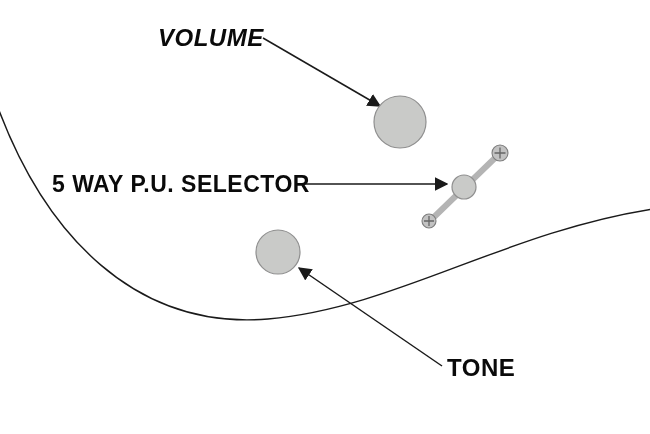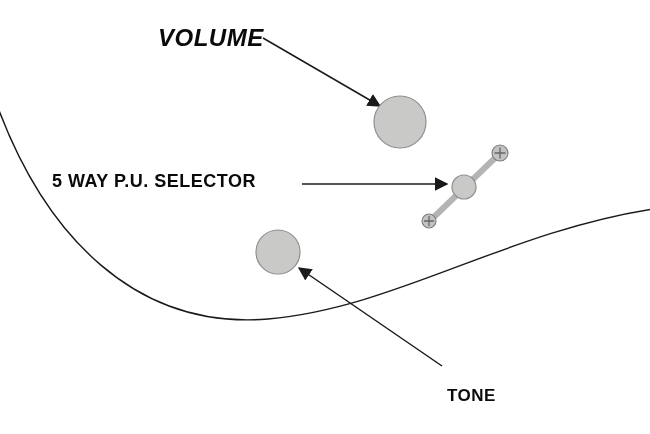--- a/index.html
+++ b/index.html
@@ -23,22 +23,22 @@
   .diagram-label {
     position: absolute;
     font-weight: 700;
     color: #0a0a0a;
     letter-spacing: 0.5px;
     white-space: nowrap;
     -webkit-user-select: none;
     user-select: none;
   }
   .label-volume   { left: 158px; top: 24px;  font-size: 24px; font-style: italic; }
-  .label-selector { left: 52px;  top: 171px; font-size: 18px; }
-  .label-tone     { left: 447px; top: 354px; font-size: 17px; margin-top: 32px; }
+  .label-selector { left: 52px;  top: 171px; font-size: 23px; }
+  .label-tone     { left: 447px; top: 354px; font-size: 24px; }
 </style>
 </head>
 <body>
 
 <div class="stage">
 
   <svg width="650" height="434" viewBox="0 0 650 434">
     <defs>
       <marker id="arrowhead" viewBox="0 0 10 10" refX="9" refY="5" markerWidth="9" markerHeight="9" orient="auto-start-reverse">
         <path d="M0,0 L10,5 L0,10 Z" fill="#1a1a1a"></path>

